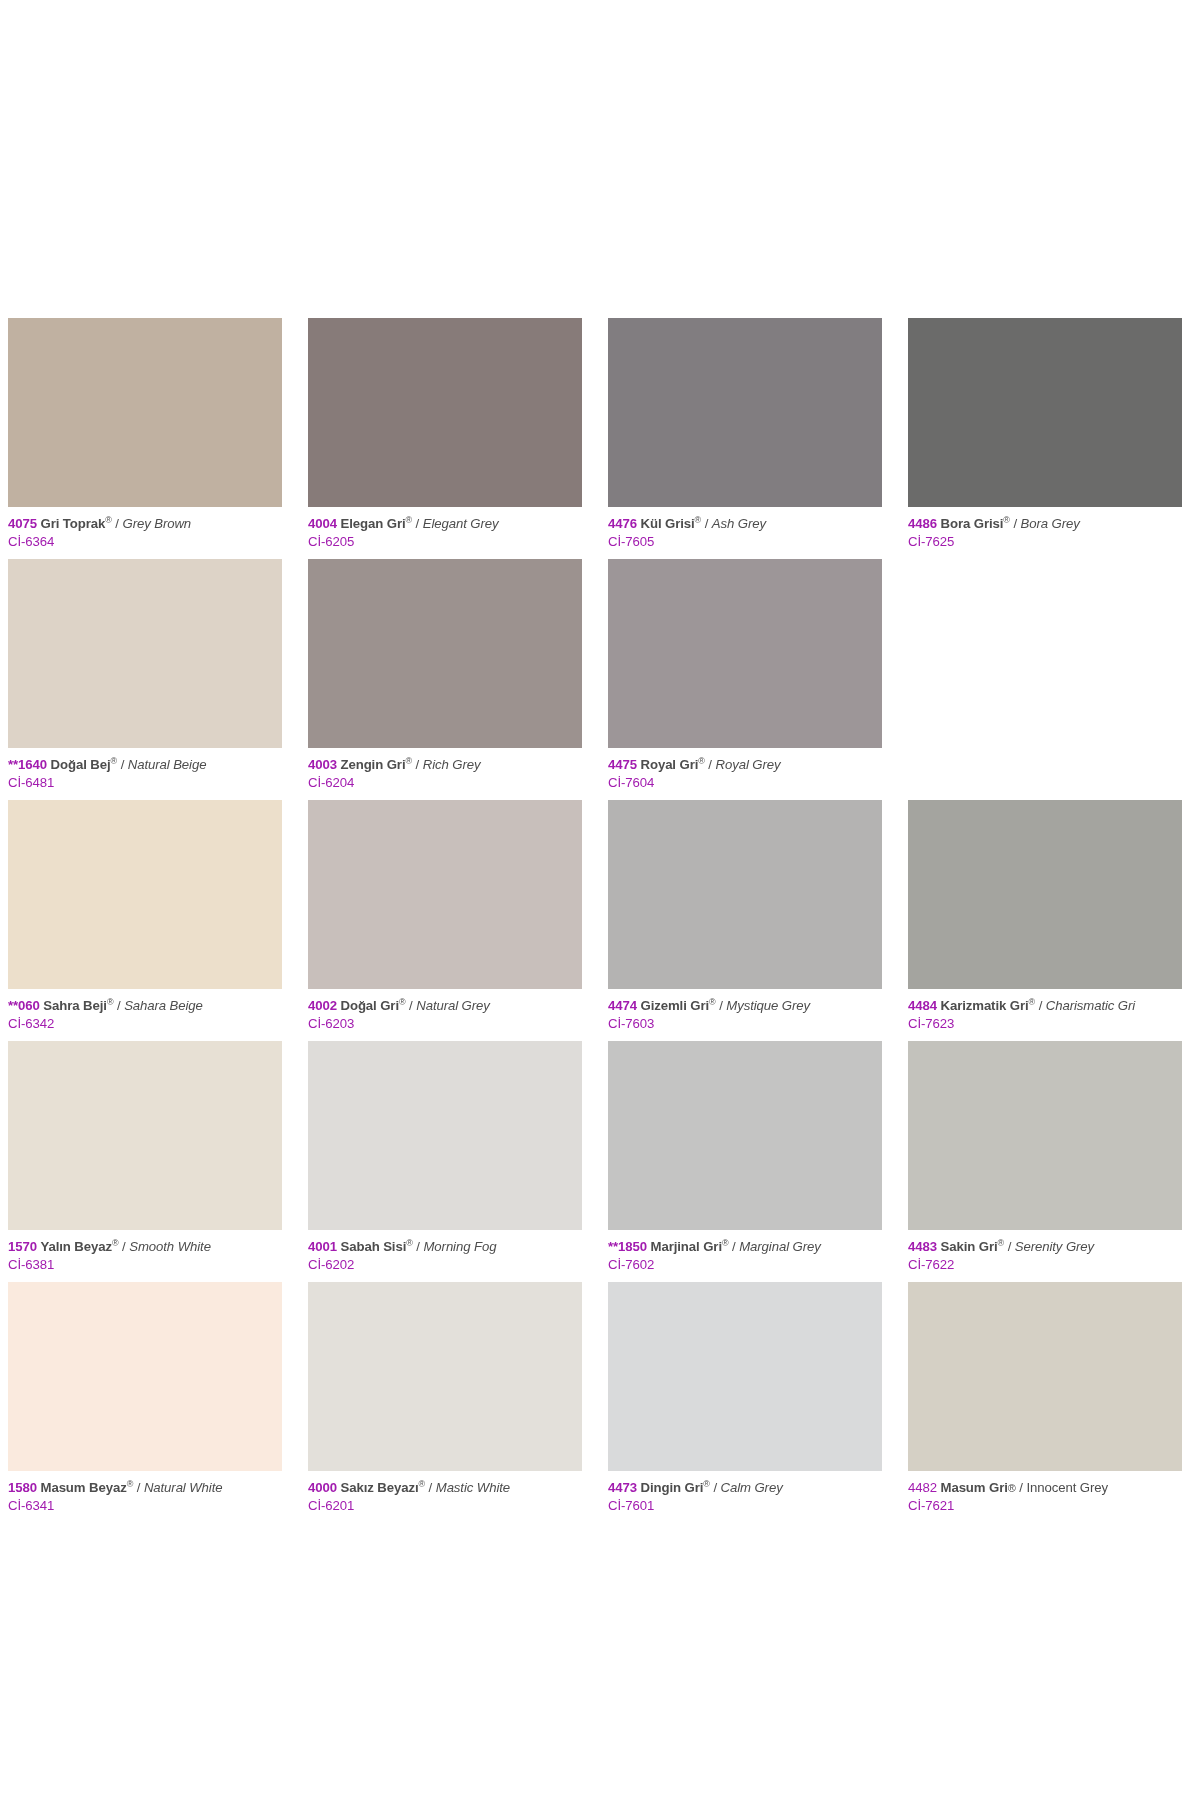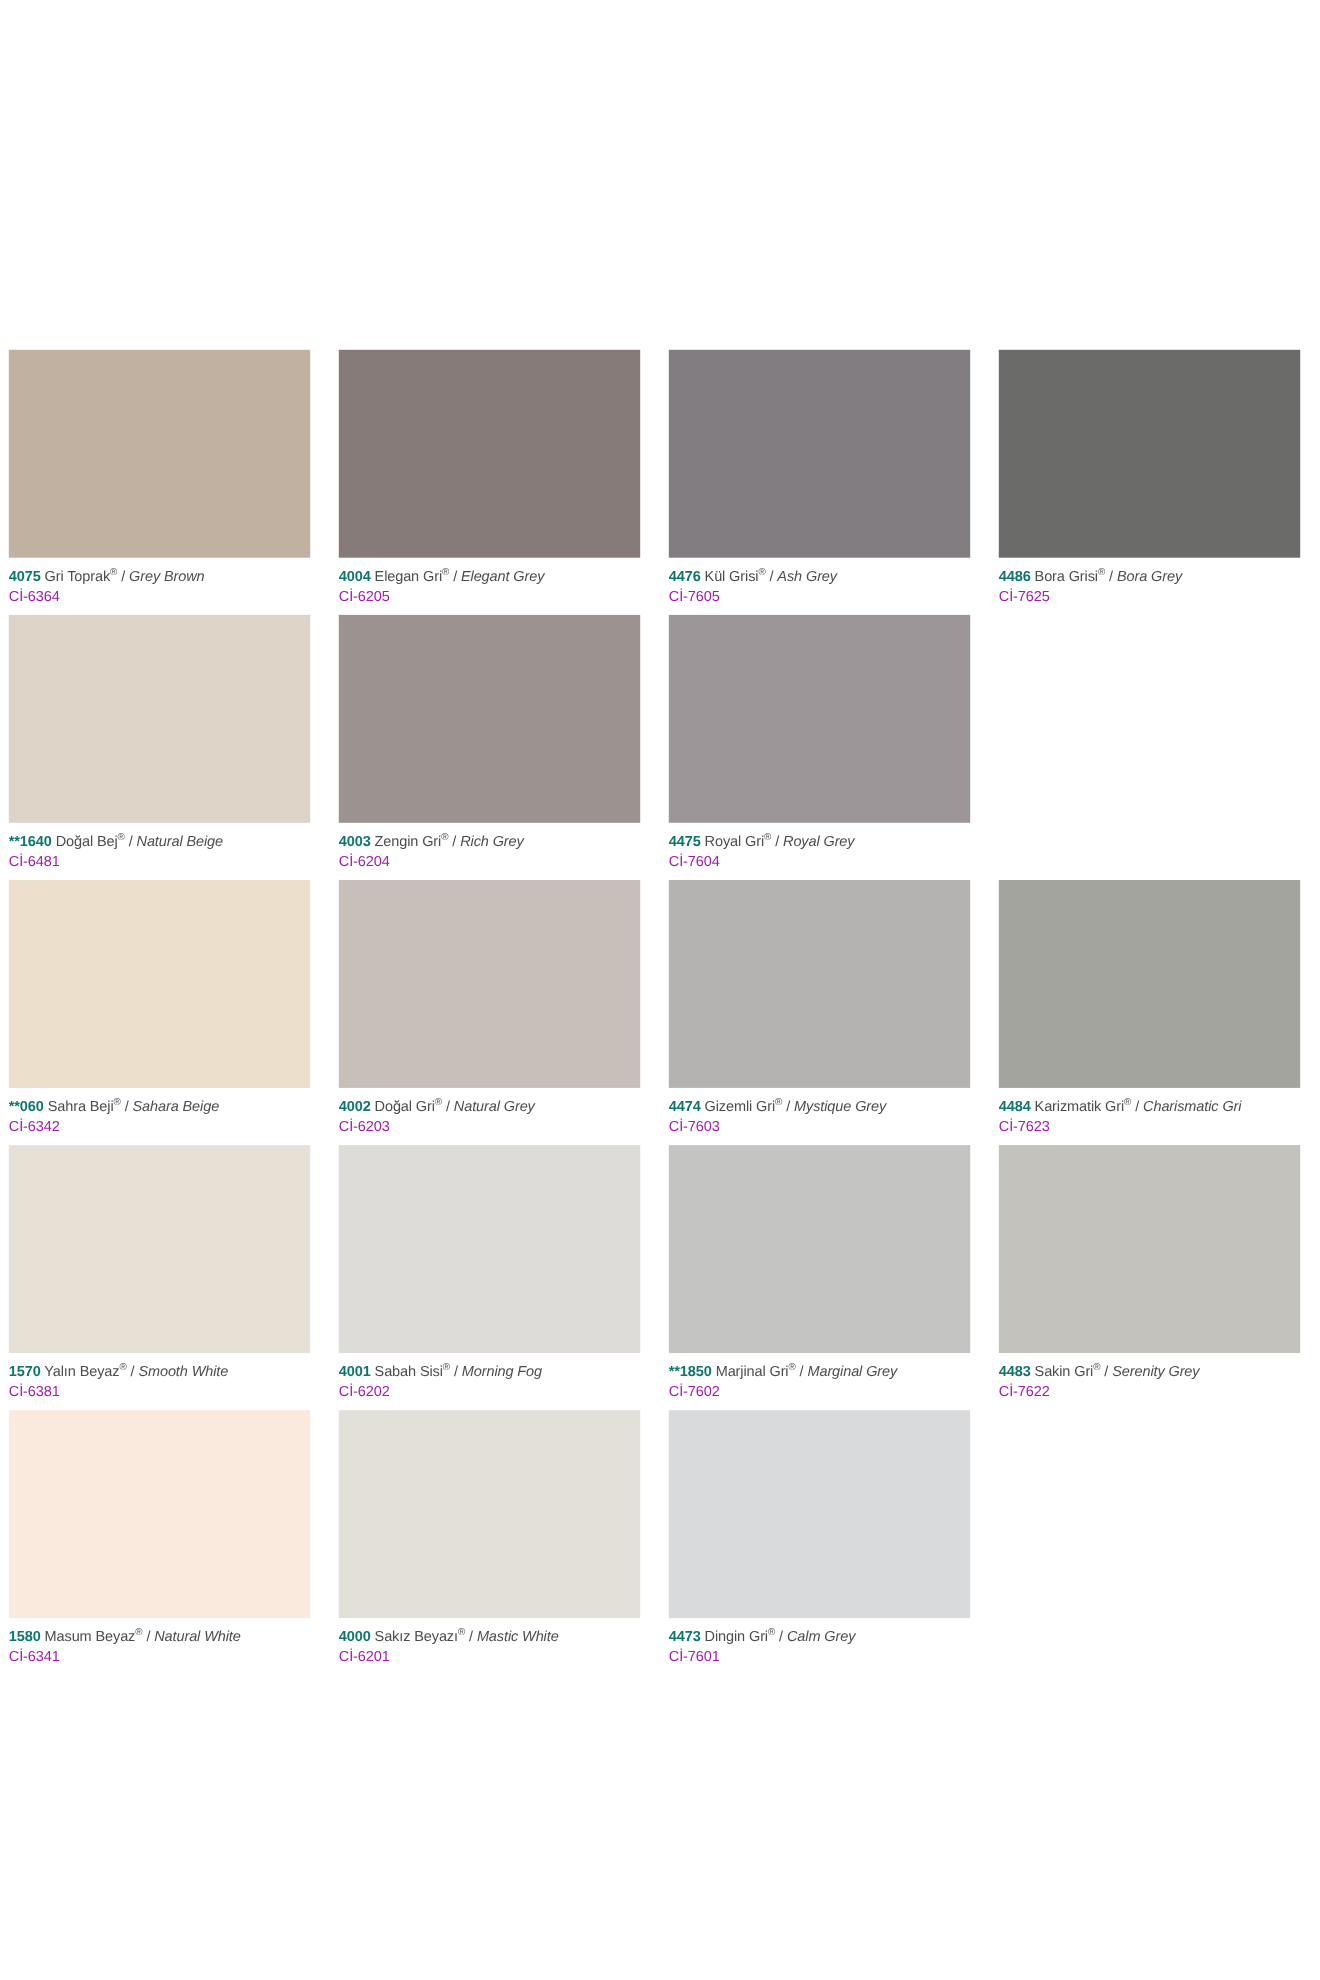--- a/index.html
+++ b/index.html
@@ -68,26 +68,26 @@
   }
 
   .line2 {
     font-size: 13.2px;
     letter-spacing: -0.1px;
     color: #a21caf;
   }
 
   .code {
     font-weight: bold;
-    color: #0f766e;
+    color: #a21caf;
     text-align: center;
   }
 
   .tr-name {
-    font-weight: normal;
+    font-weight: bold;
   }
 
   .reg {
     font-size: 9px;
     vertical-align: super;
     line-height: 0;
   }
 
   .sep {
     font-weight: normal;
@@ -271,15 +271,24 @@
         </div>
         <div class="cell">
           <div class="cell-inner">
             <div class="swatch" title="Calm Grey" style="background: rgb(217, 218, 219);"></div>
             <div class="caption">
               <div class="line1"><span class="code">4473</span><span> </span><span class="tr-name">Dingin Gri</span><span class="reg">®</span><span class="sep"> / </span><span class="en-name">Calm Grey</span></div>
               <div class="line2"><span>Cİ-7601</span></div>
             </div>
           </div>
         </div>
+        <div class="cell">
+          <div class="cell-inner">
+            <div class="swatch" title="Innocent Grey" style="background: rgb(213, 208, 197);"></div>
+            <div class="caption plain">
+              <div class="line1"><span class="code">4482</span><span> </span><span class="tr-name">Masum Gri</span><span class="reg">®</span><span class="sep"> / </span><span class="en-name">Innocent Grey</span></div>
+              <div class="line2"><span>Cİ-7621</span></div>
+            </div>
+          </div>
+        </div>
       </div>
     </div>
 </div>
 
 </body></html>

